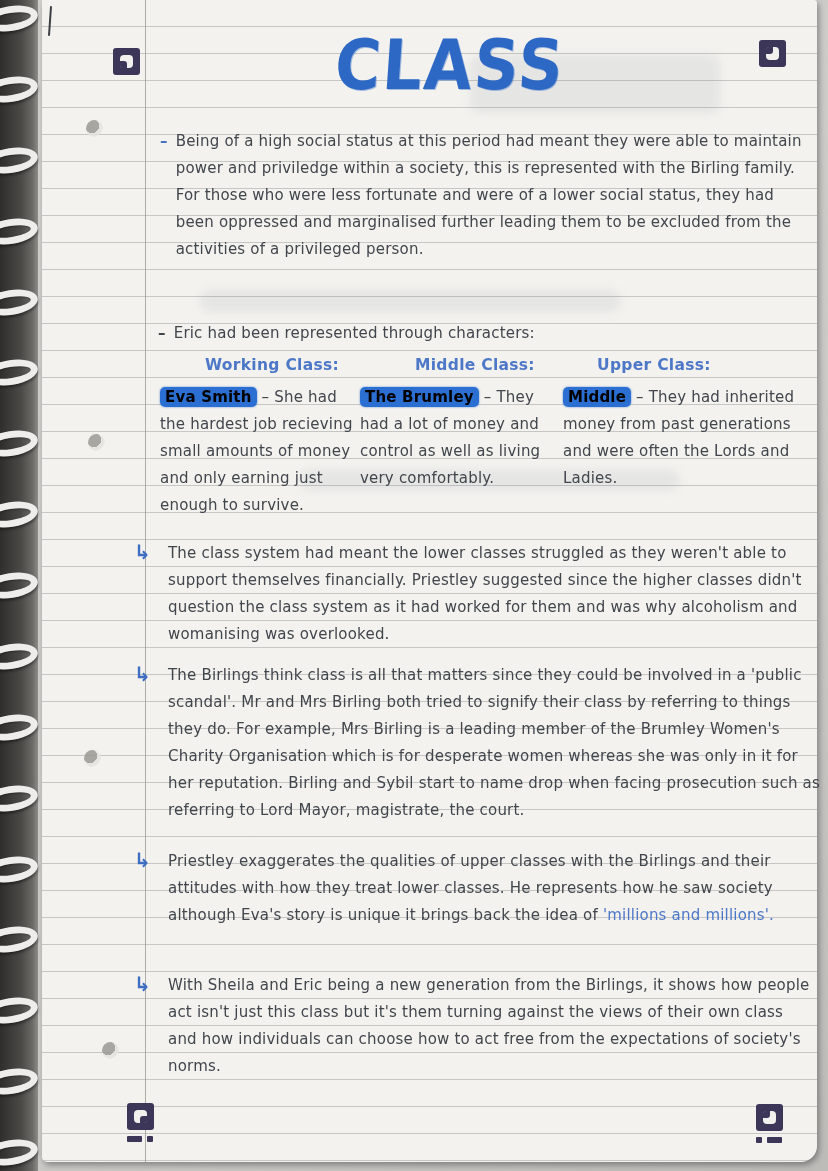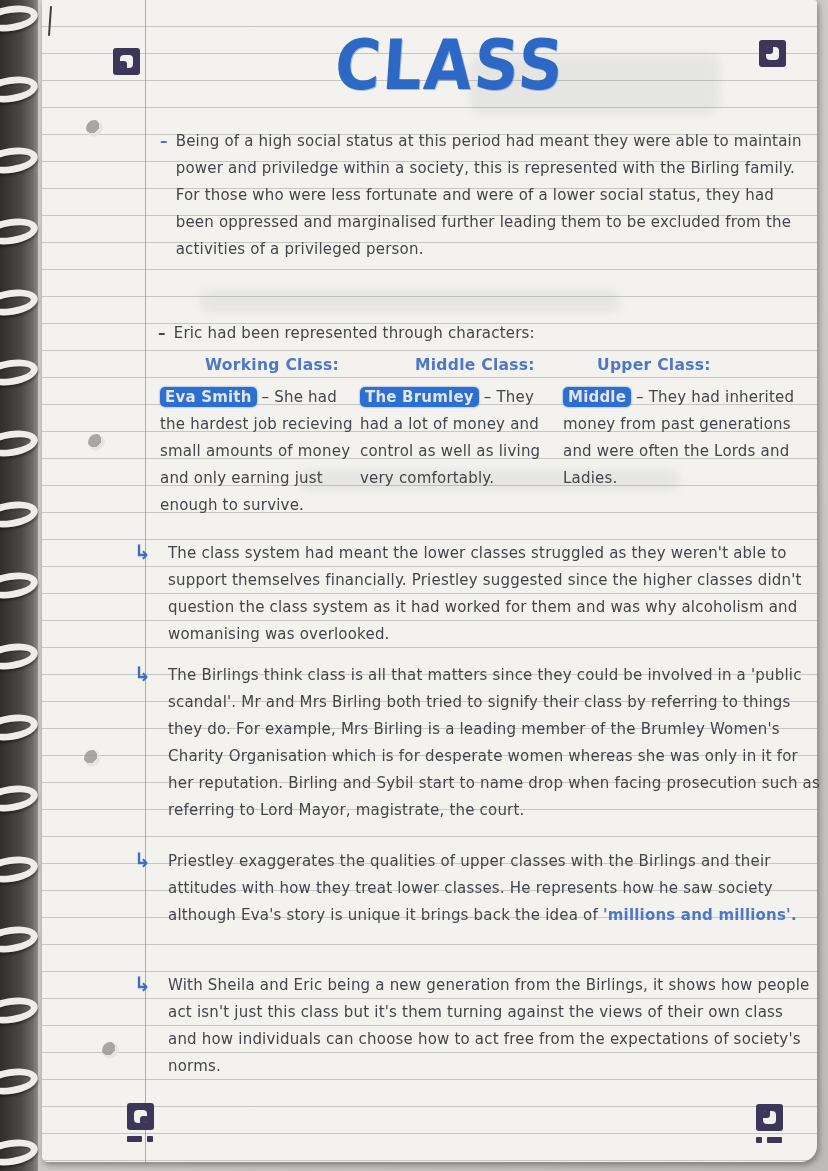--- a/index.html
+++ b/index.html
@@ -60,26 +60,26 @@
     position:absolute; top:28px; left:230px; width:440px; text-align:center;
     font-size:62px; font-weight:bold; color:#2d68c5; letter-spacing:2px;
     transform:skewX(-4deg) scaleY(1.12); transform-origin:center; z-index:5;
     text-shadow:1px 1px 0 rgba(45,104,197,0.4);
   }
   .dash-bullet { color:#4a72c2; font-weight:bold; margin-right:8px; }
   .dash-dark   { color:#41454c; font-weight:bold; margin-right:8px; }
   .para-flex { display:flex; align-items:flex-start; }
 
   .col-header { position:absolute; color:#4d78c8; font-size:15.5px; font-weight:bold; letter-spacing:0.3px; }
-  .hl-name { background:#2b6fd2; color:#e5e5e5; font-weight:bold; padding:1px 5px;
+  .hl-name { background:#2b6fd2; color:#000000; font-weight:bold; padding:1px 5px;
     border-radius:5px; box-shadow:0 0 2px rgba(43,111,210,0.8); white-space:nowrap; }
 
   .arrow-icon { color:#3e6ec2; font-size:20px; font-weight:bold; width:34px; flex:0 0 34px;
     line-height:25px; }
-  .blue-ink { color:#4d78c8; font-weight:bold; }
+  .blue-ink { color:#4d78c8; font-weight:normal; }
 </style>
 </head>
 <body>
 
 <div class="photo">
 
   <div class="page"></div>
   <div class="margin-line"></div>
 
   <div class="ghost" style="left:470px; top:55px; width:250px; height:58px;"></div>

